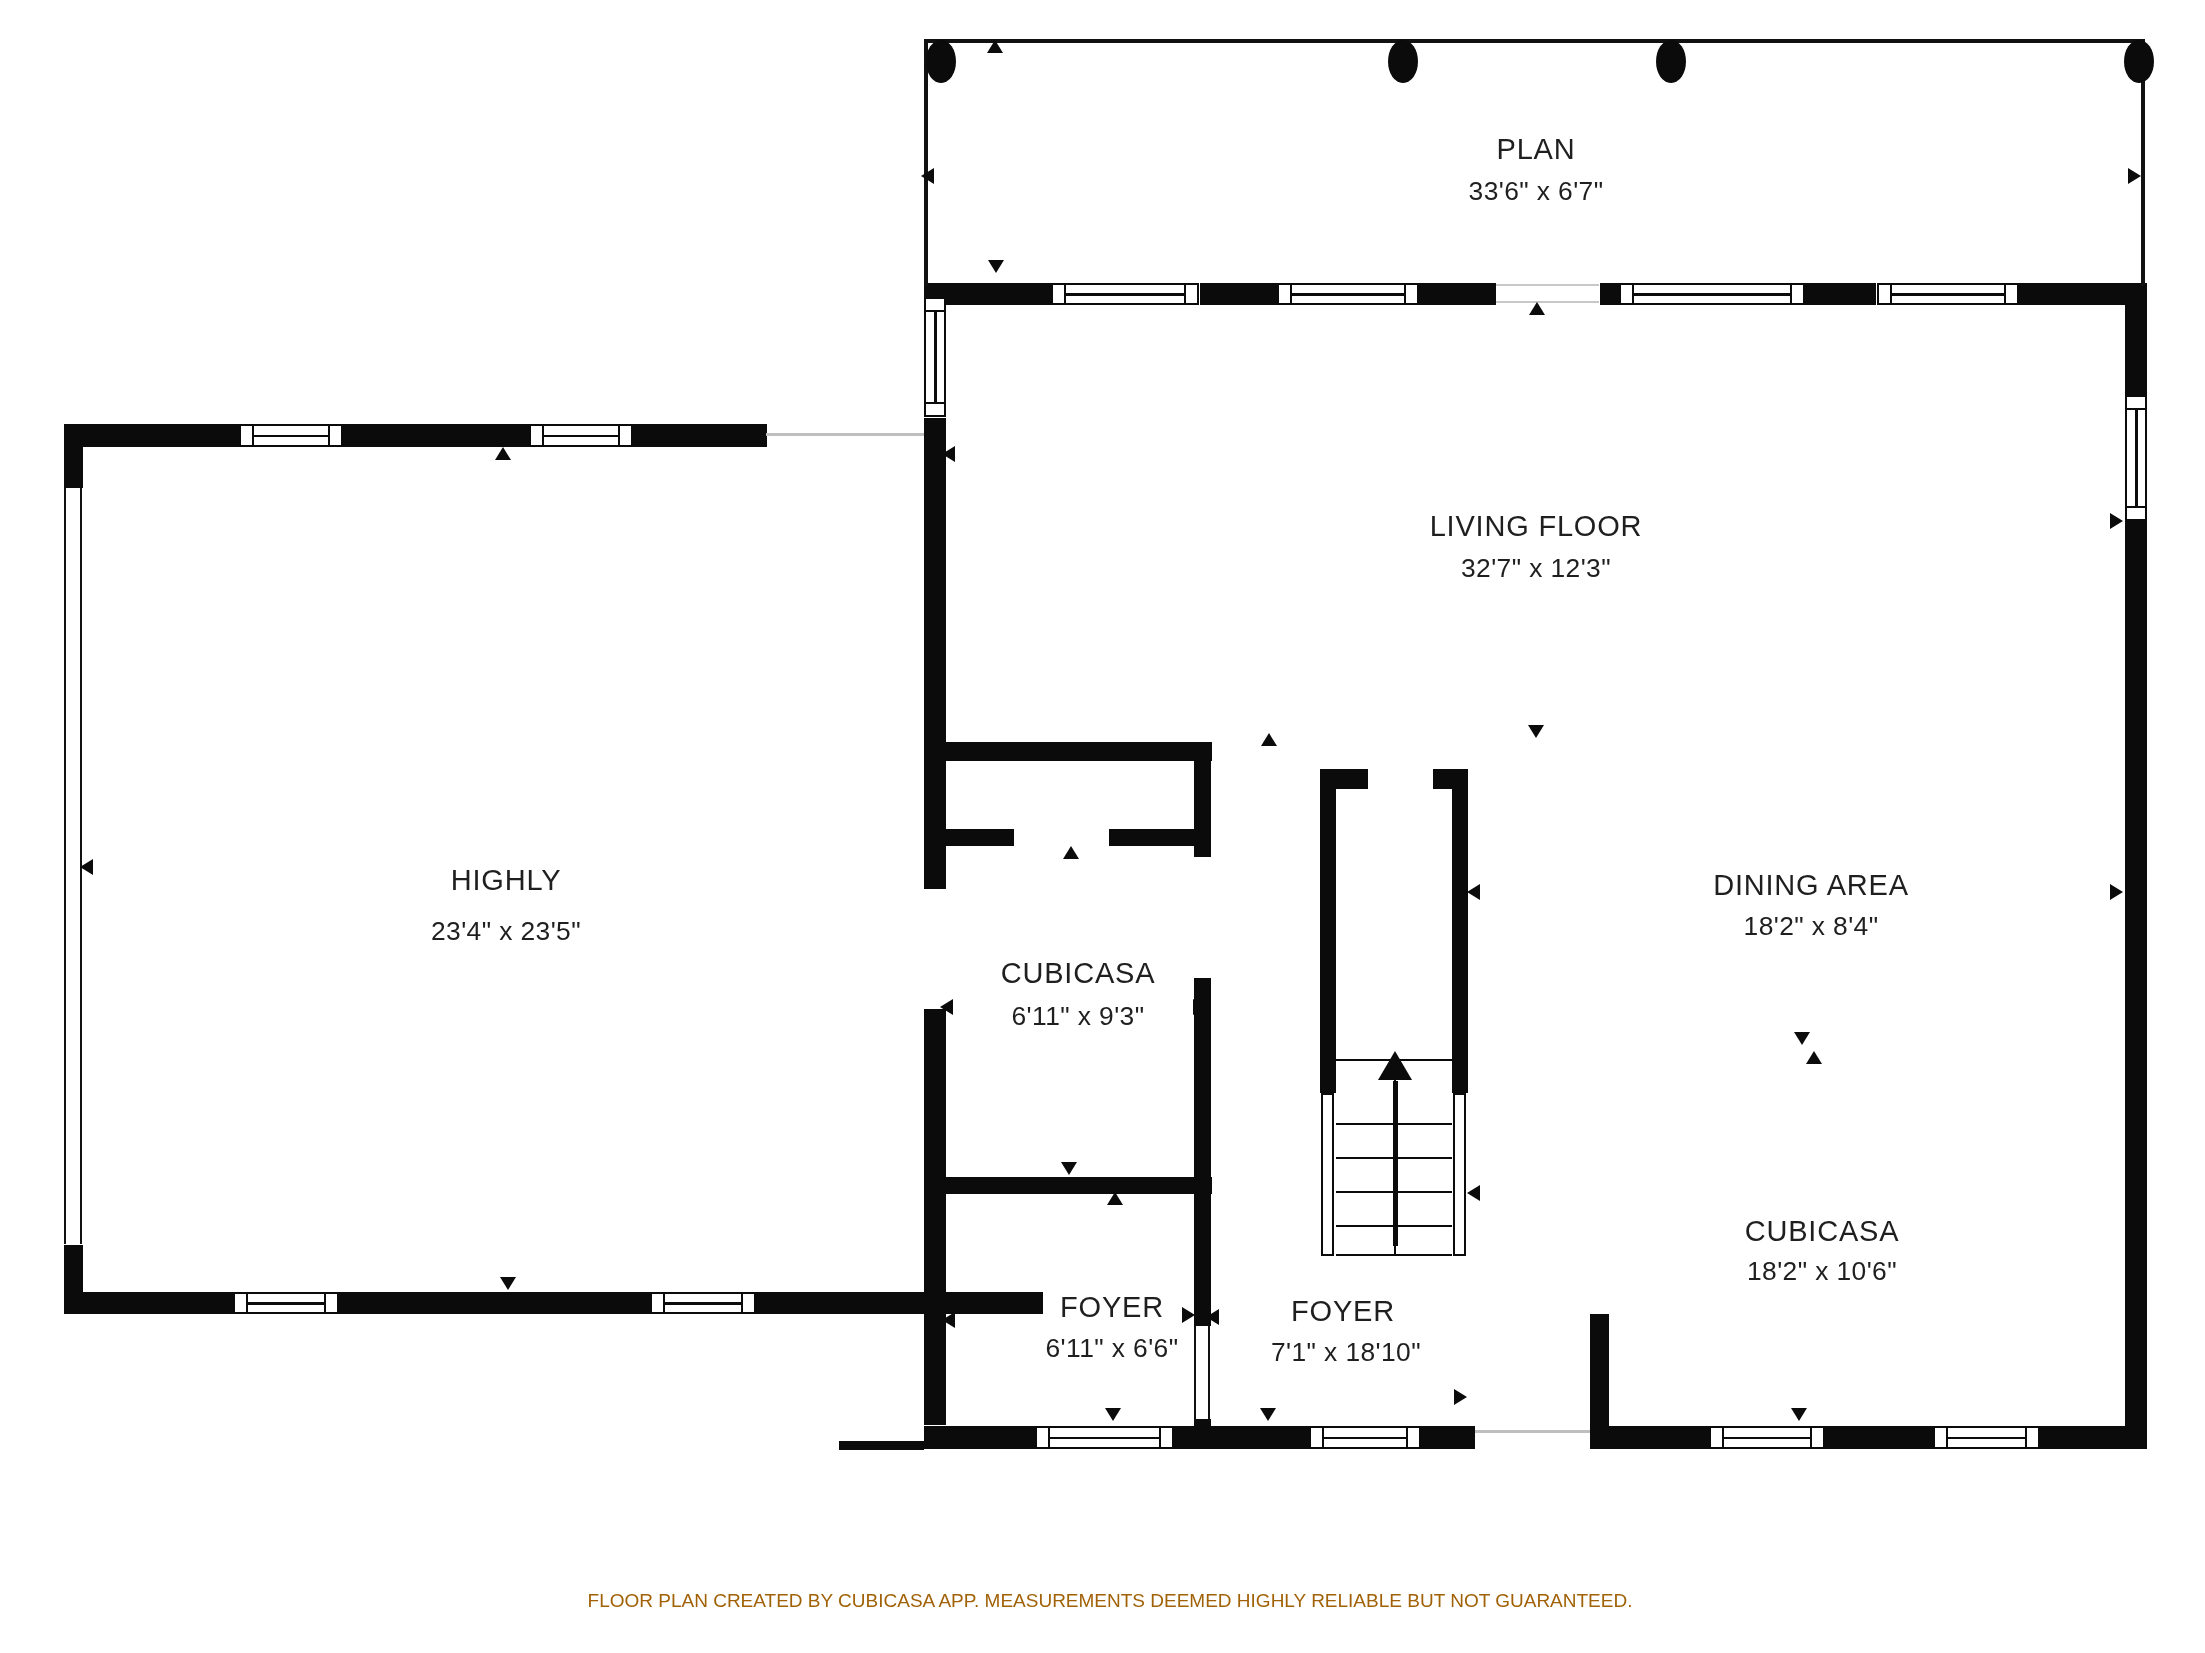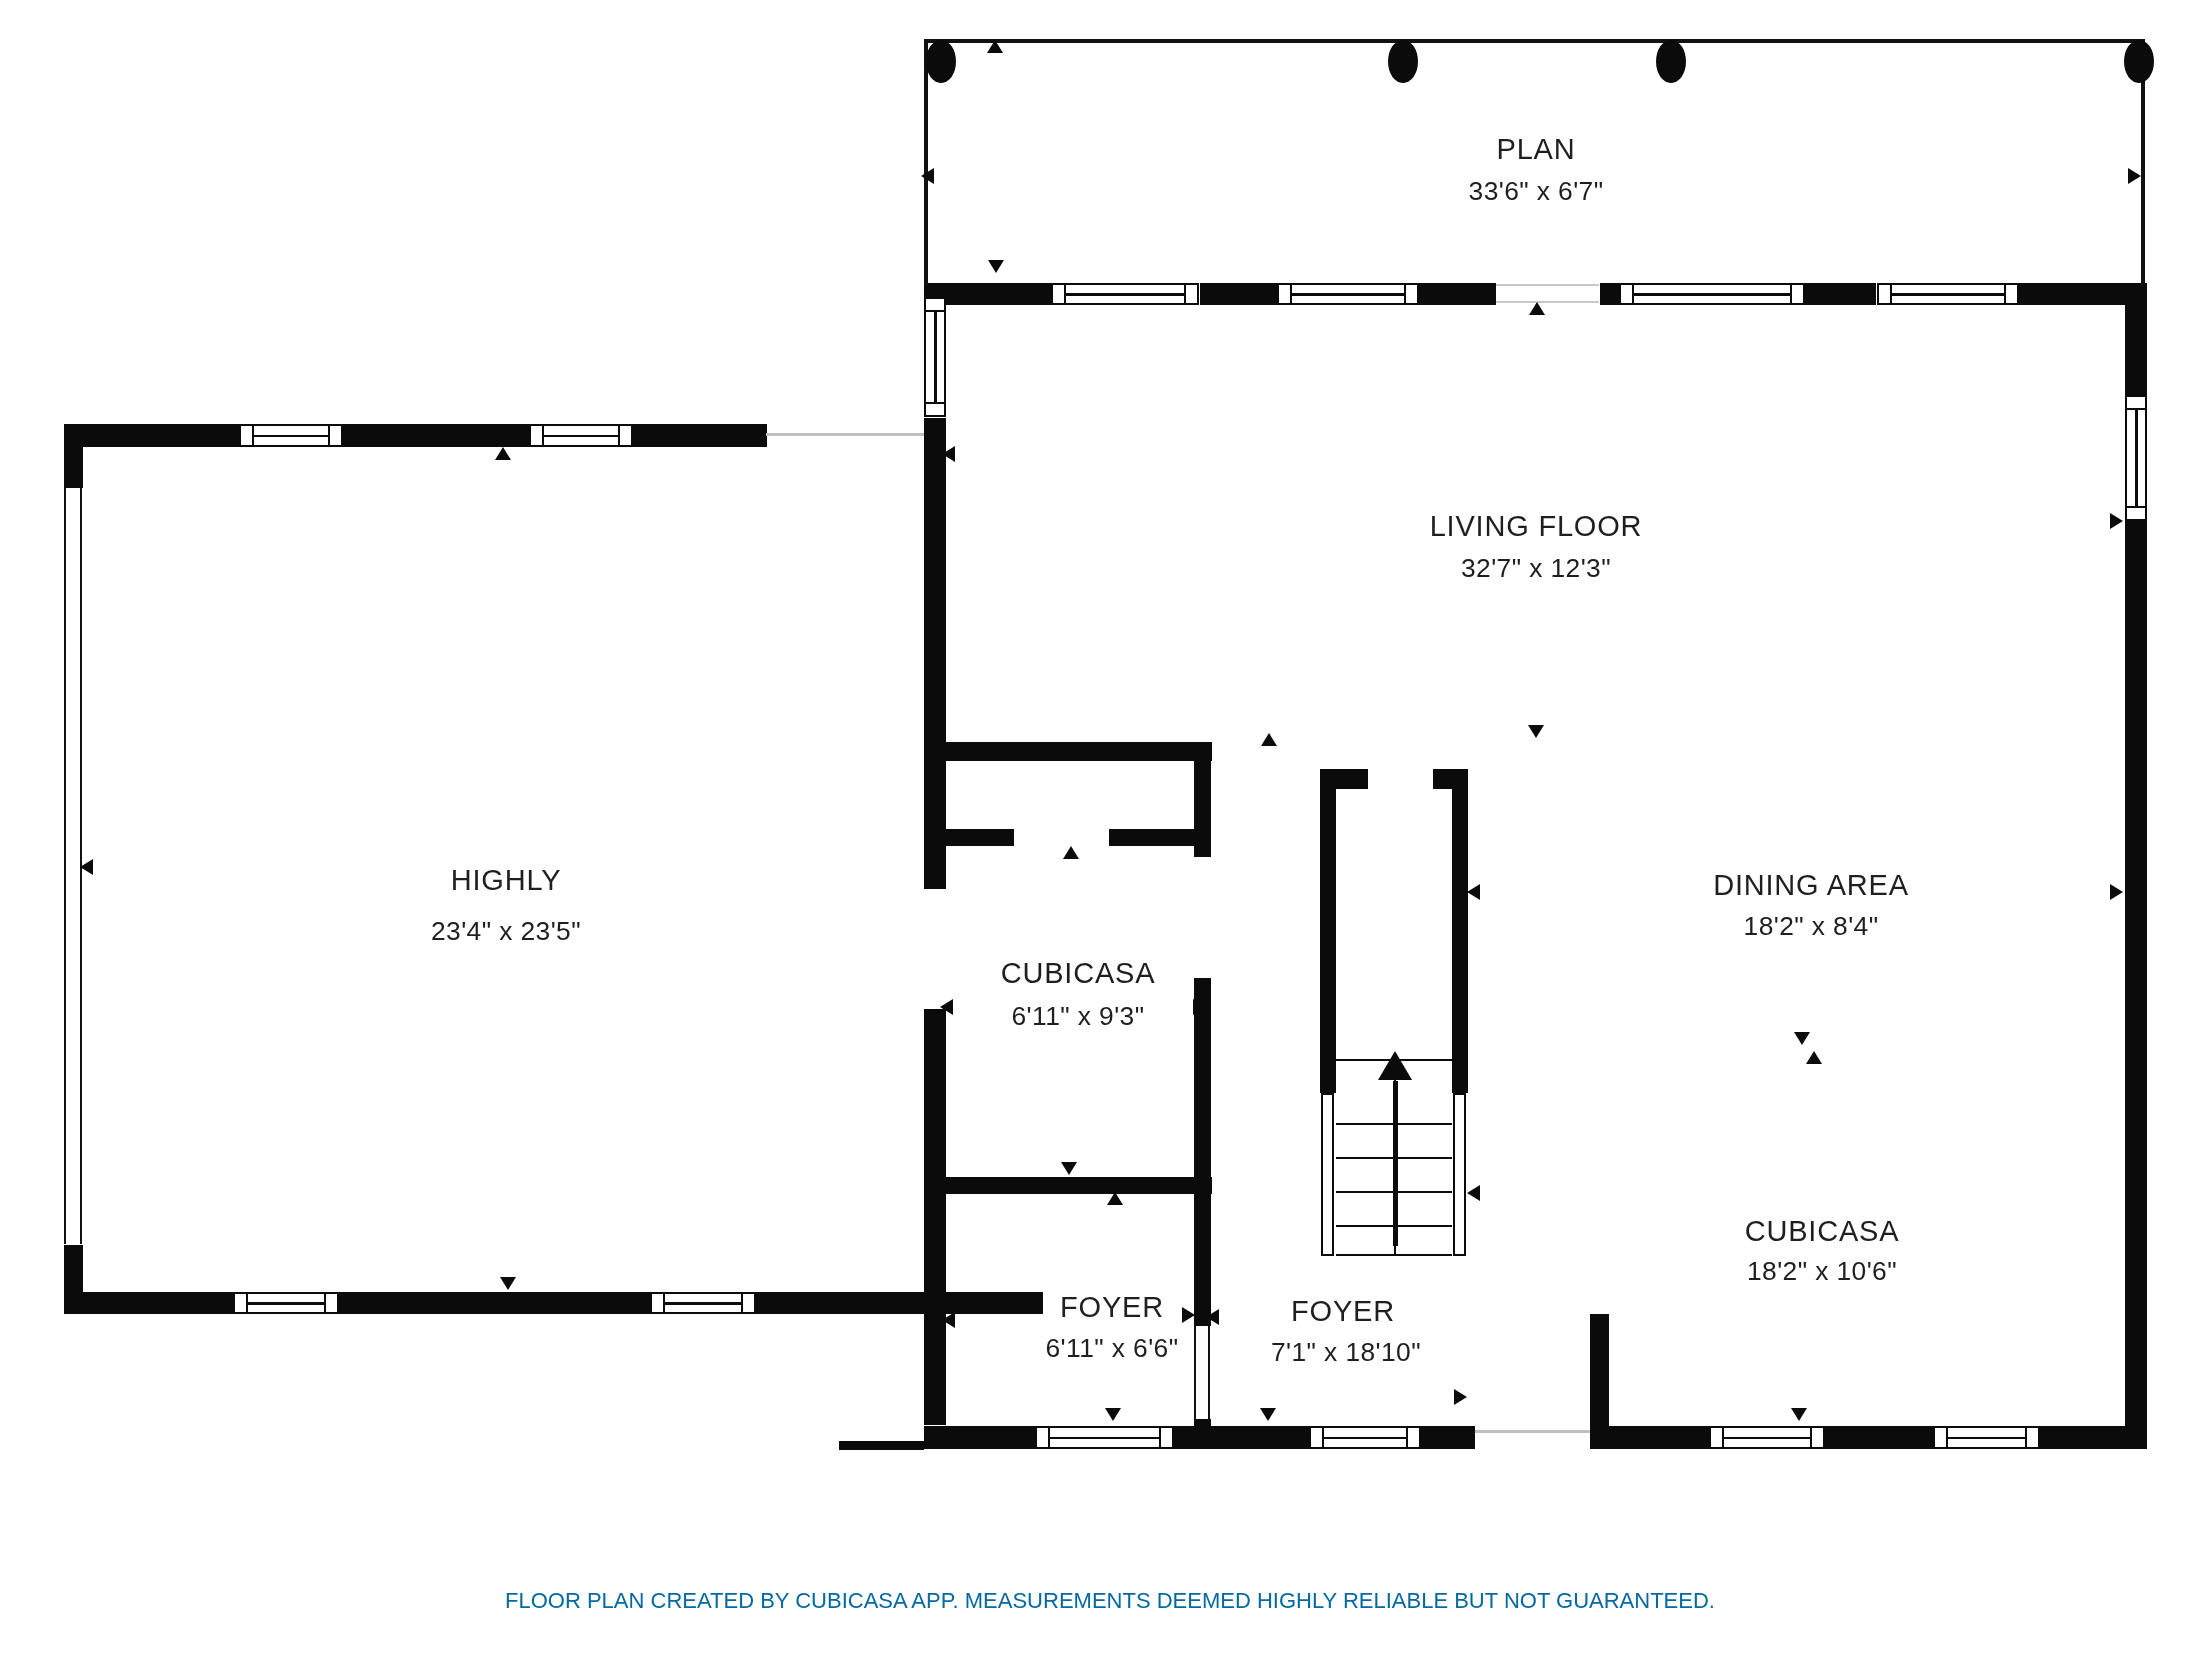--- a/index.html
+++ b/index.html
@@ -15,21 +15,21 @@
   .marker{position:absolute;width:0;height:0;}
   .m-up{border-left:8.5px solid transparent;border-right:8.5px solid transparent;border-bottom:13.2px solid #0b0b0b;}
   .m-down{border-left:8.5px solid transparent;border-right:8.5px solid transparent;border-top:13.2px solid #0b0b0b;}
   .m-left{border-top:8.5px solid transparent;border-bottom:8.5px solid transparent;border-right:13.2px solid #0b0b0b;}
   .m-right{border-top:8.5px solid transparent;border-bottom:8.5px solid transparent;border-left:13.2px solid #0b0b0b;}
   .room-label{position:absolute;transform:translate(-50%,-50%);white-space:nowrap;
               color:#1f1f1f;text-align:center;z-index:5;}
   .room-name{font-size:29px;letter-spacing:0.8px;}
   .room-dims{font-size:26.4px;letter-spacing:0.4px;}
   #footer-note{position:absolute;transform:translate(-50%,-50%);white-space:nowrap;
-               font-size:22px;letter-spacing:0px;color:#0369a1;z-index:5;}
+               font-size:19px;letter-spacing:0px;color:#a16207;z-index:5;}
 </style>
 </head>
 <body>
 
 <div id="stage">
 
   <div class="room-label" style="left: 1536px; top: 149px;"><span class="room-name">PLAN</span></div>
   <div class="room-label" style="left: 1536px; top: 191px;"><span class="room-dims">33'6" x 6'7"</span></div>
   <div class="room-label" style="left: 1536px; top: 526px;"><span class="room-name">LIVING FLOOR</span></div>
   <div class="room-label" style="left: 1536px; top: 568px;"><span class="room-dims">32'7" x 12'3"</span></div>

